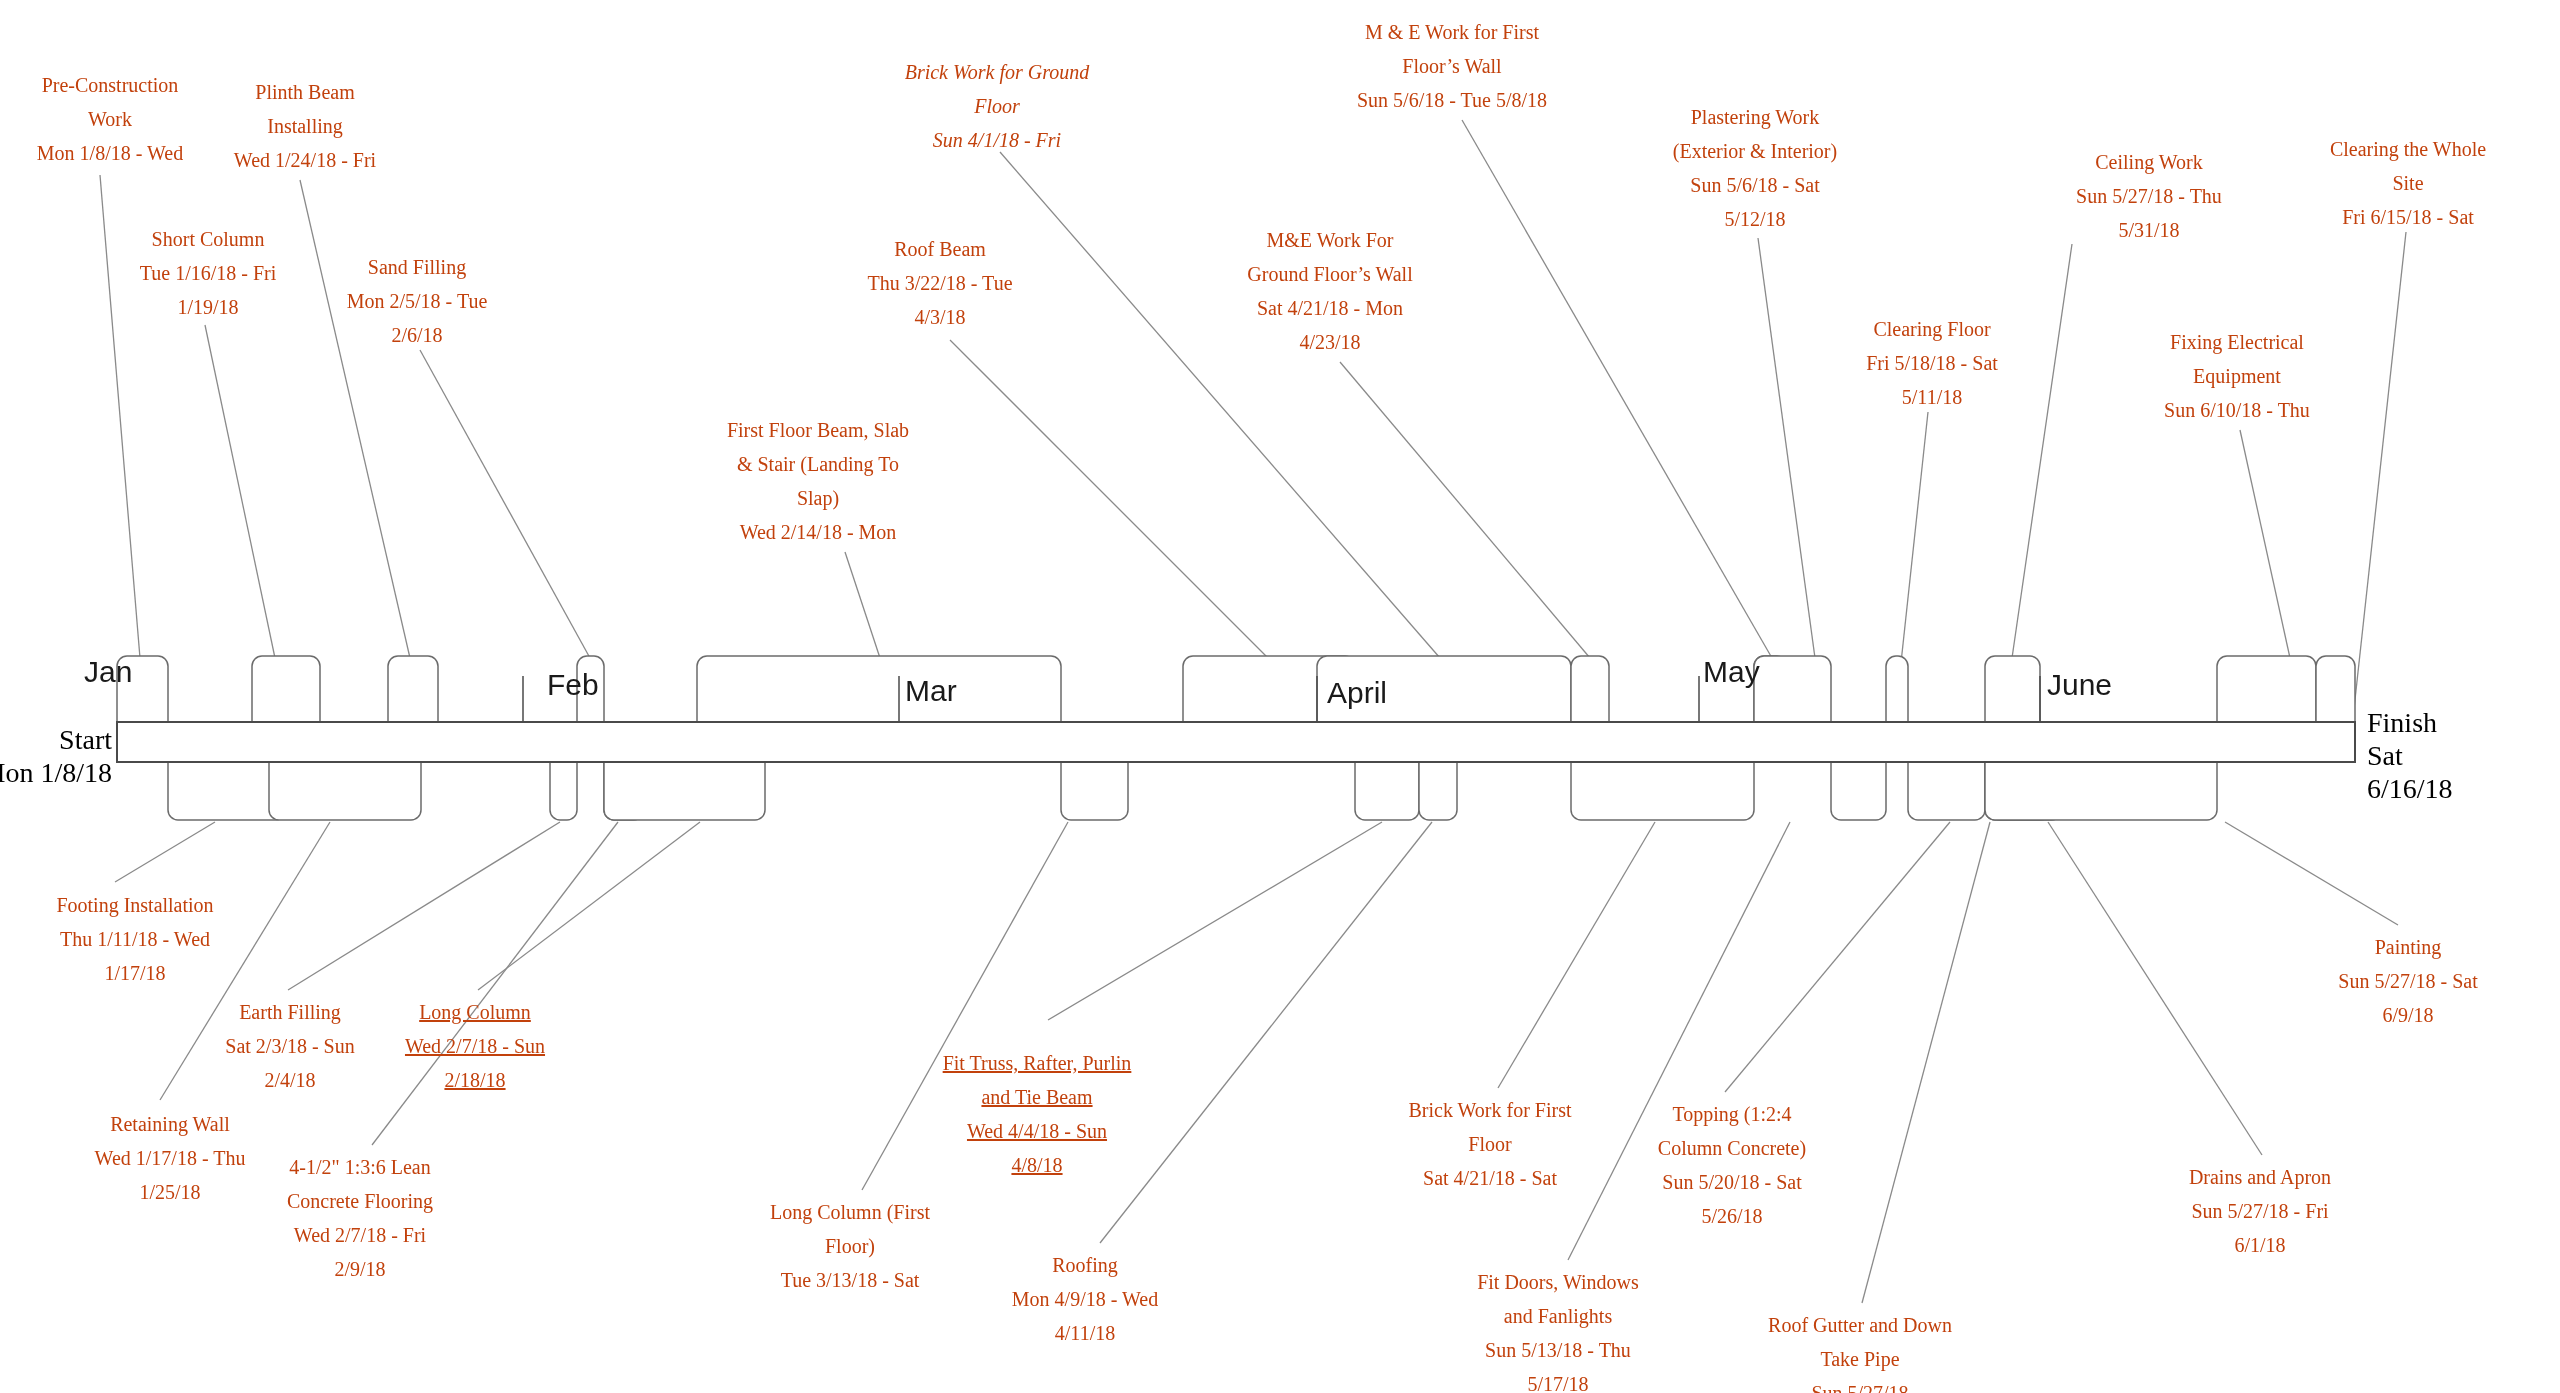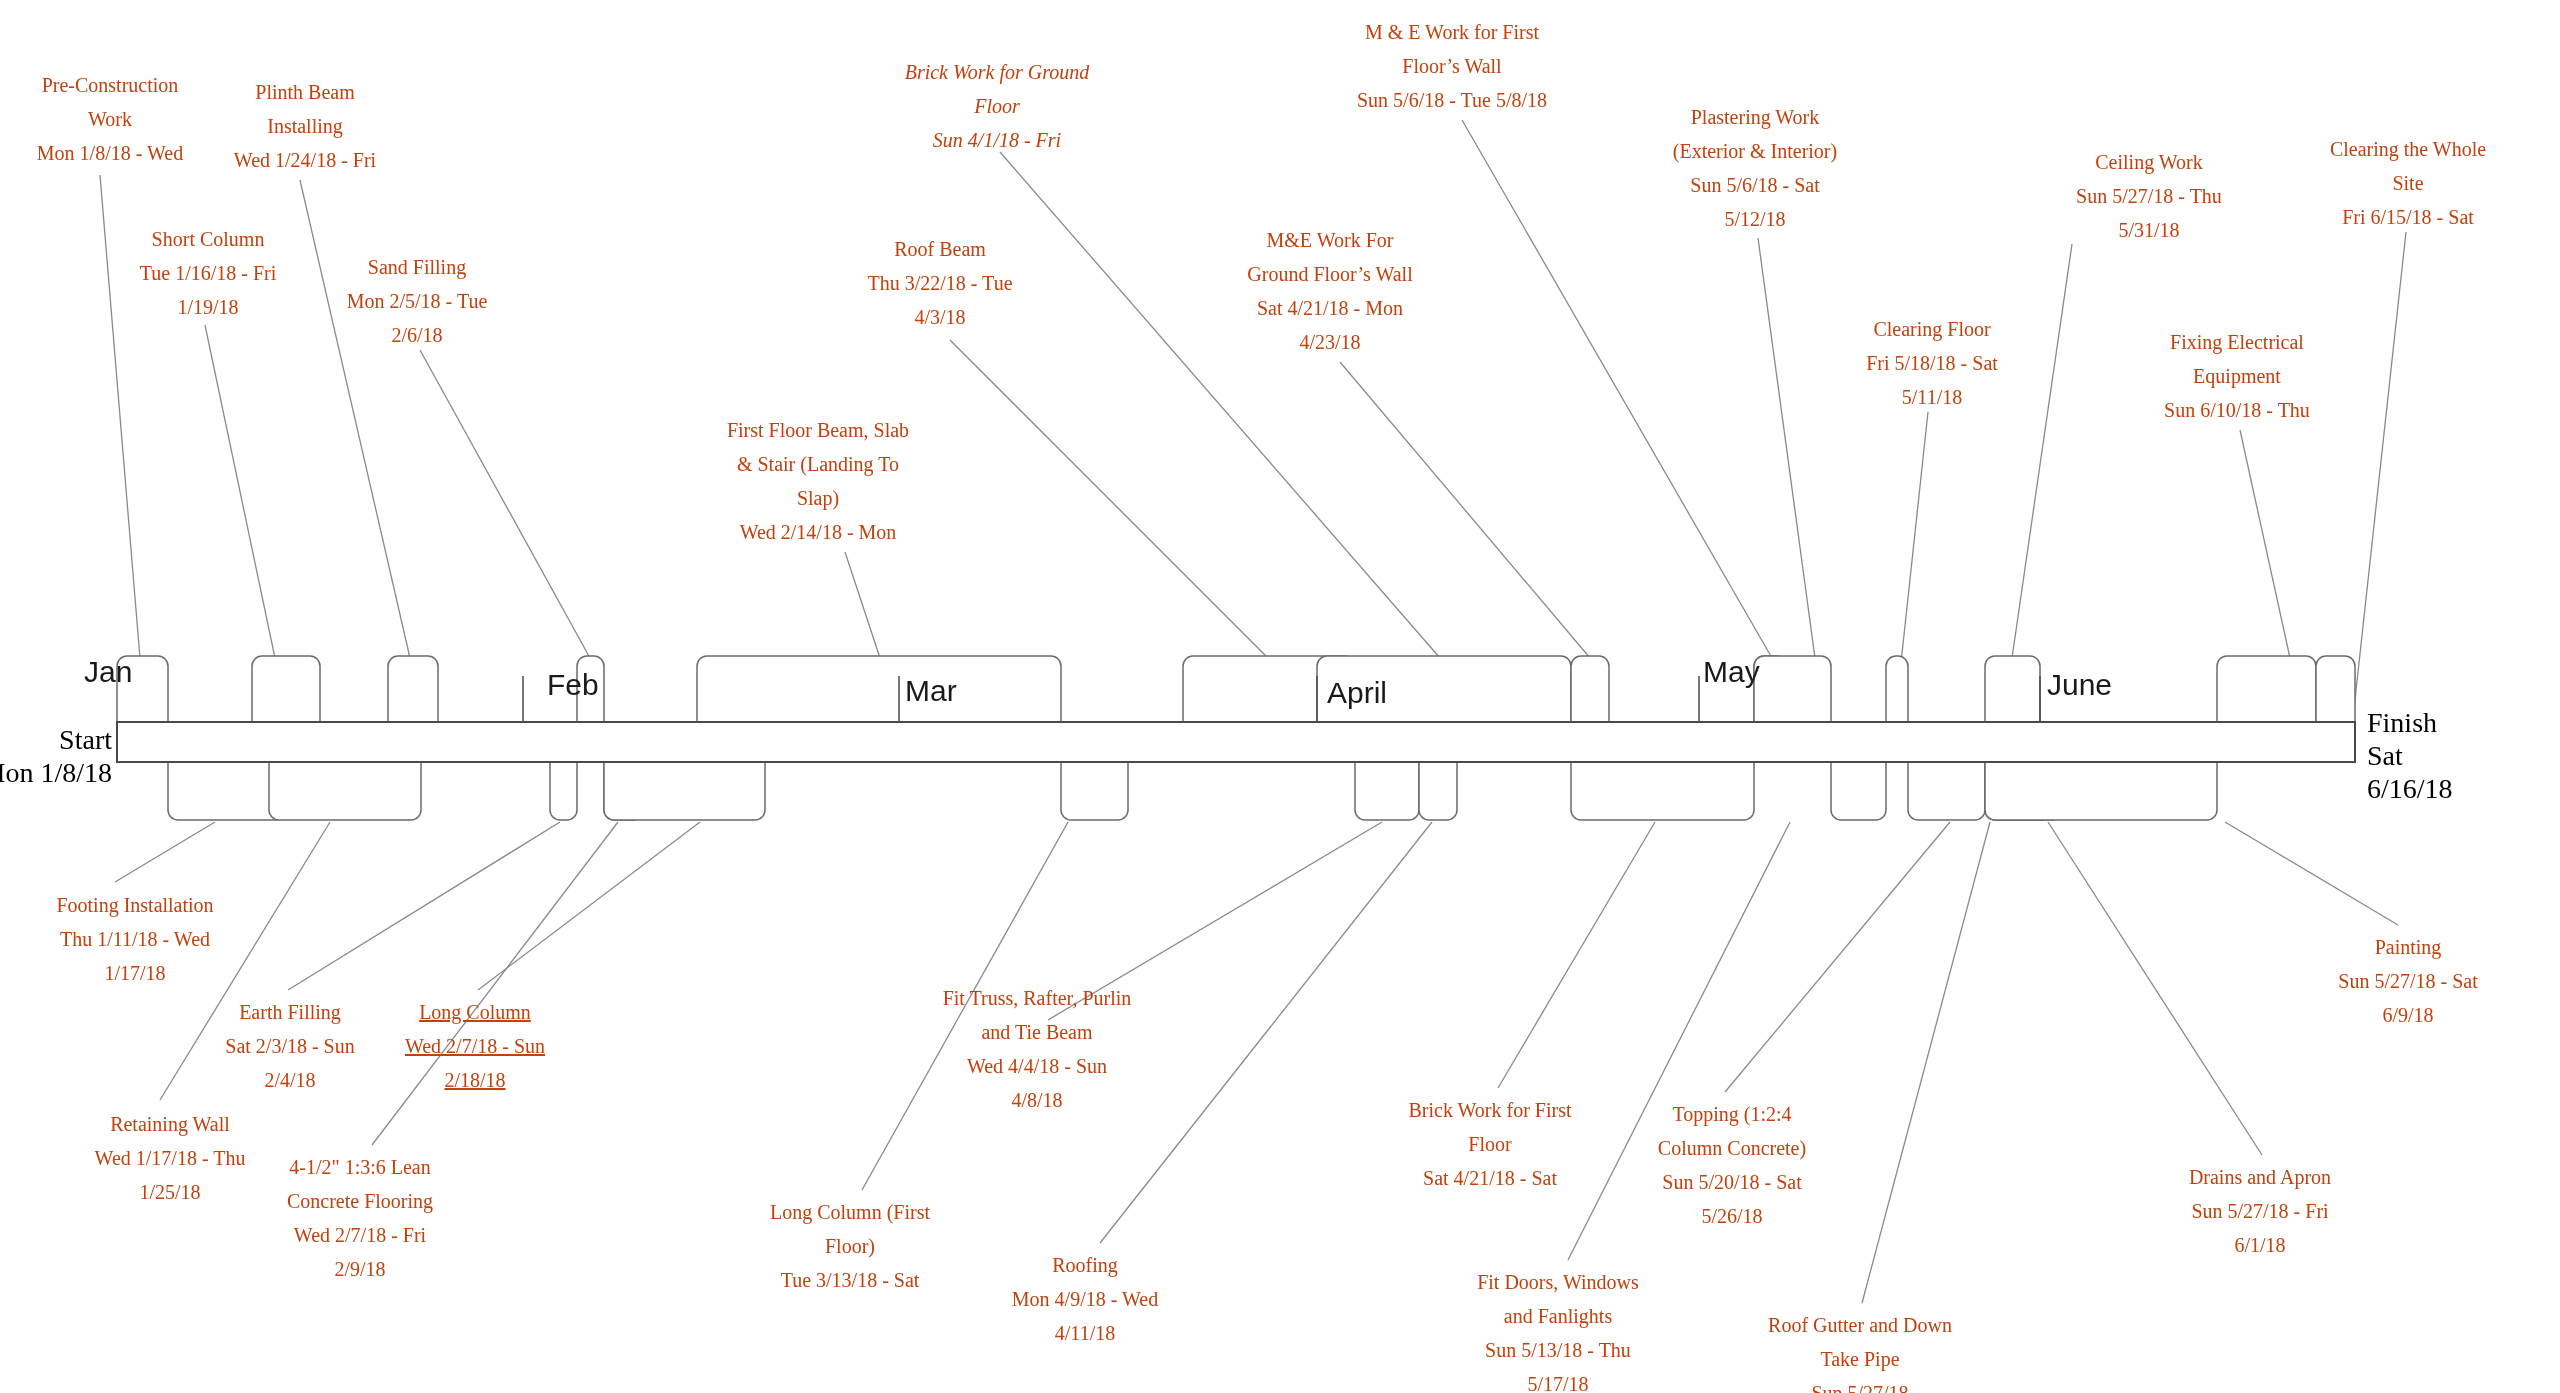--- a/index.html
+++ b/index.html
@@ -223,21 +223,21 @@
       <div class="task-label" style="left: 285px; top: 995px; width: 380px; text-decoration: underline;">
         <div>Long Column</div>
         <div>Wed 2/7/18 - Sun</div>
         <div>2/18/18</div>
       </div>
       <div class="task-label" style="left: 660px; top: 1195px; width: 380px;">
         <div>Long Column (First</div>
         <div>Floor)</div>
         <div>Tue 3/13/18 - Sat</div>
       </div>
-      <div class="task-label" style="left: 847px; top: 981px; width: 380px;">
+      <div class="task-label" style="left: 847px; top: 1046px; width: 380px; text-decoration: underline;">
         <div>Fit Truss, Rafter, Purlin</div>
         <div>and Tie Beam</div>
         <div>Wed 4/4/18 - Sun</div>
         <div>4/8/18</div>
       </div>
       <div class="task-label" style="left: 895px; top: 1248px; width: 380px;">
         <div>Roofing</div>
         <div>Mon 4/9/18 - Wed</div>
         <div>4/11/18</div>
       </div>

